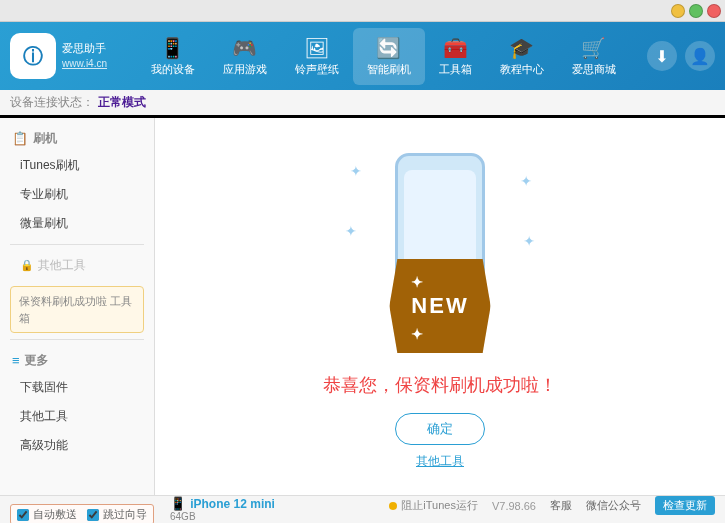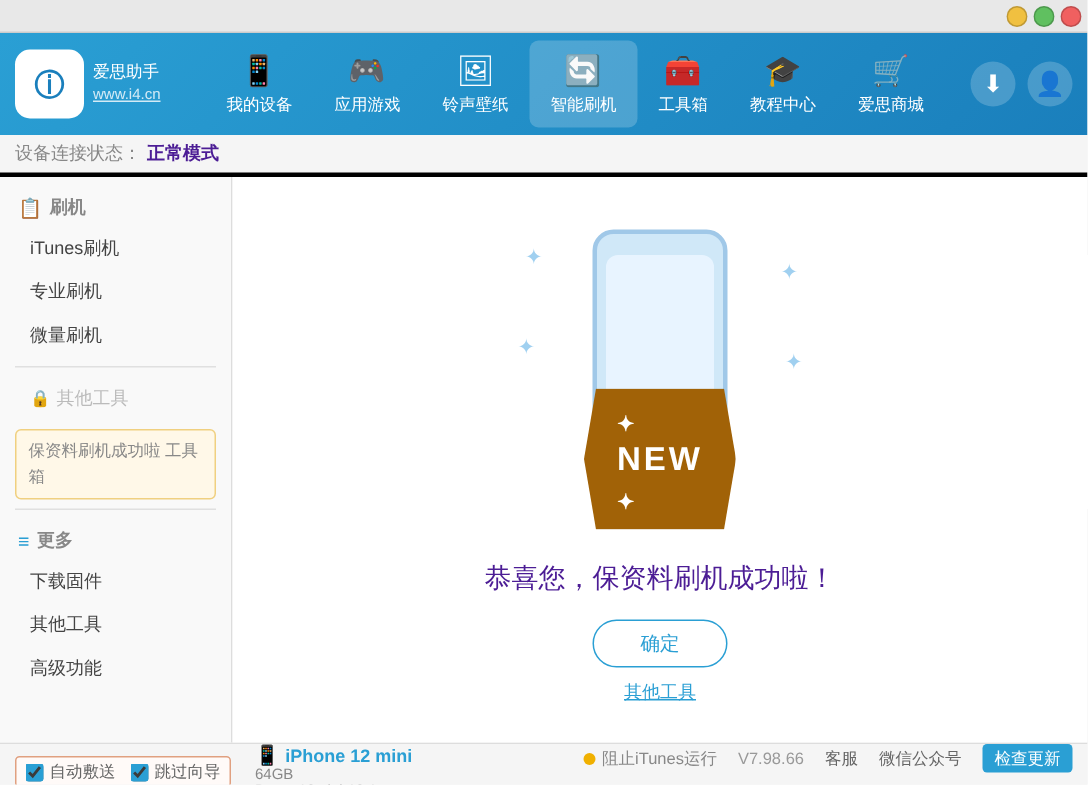--- a/index.html
+++ b/index.html
@@ -235,21 +235,21 @@
     .new-ribbon::before {
       content: '✦ ';
       font-size: 14px;
     }
     .new-ribbon::after {
       content: ' ✦';
       font-size: 14px;
     }
     .success-text {
       font-size: 18px;
-      color: #4c1d95;
+      color: #ef4444;
       margin-bottom: 16px;
       font-weight: 500;
     }
     .confirm-btn {
       width: 90px; height: 32px;
       background: #fff;
       border: 1px solid #2a9fd4;
       color: #2a9fd4;
       border-radius: 16px;
       cursor: pointer;

